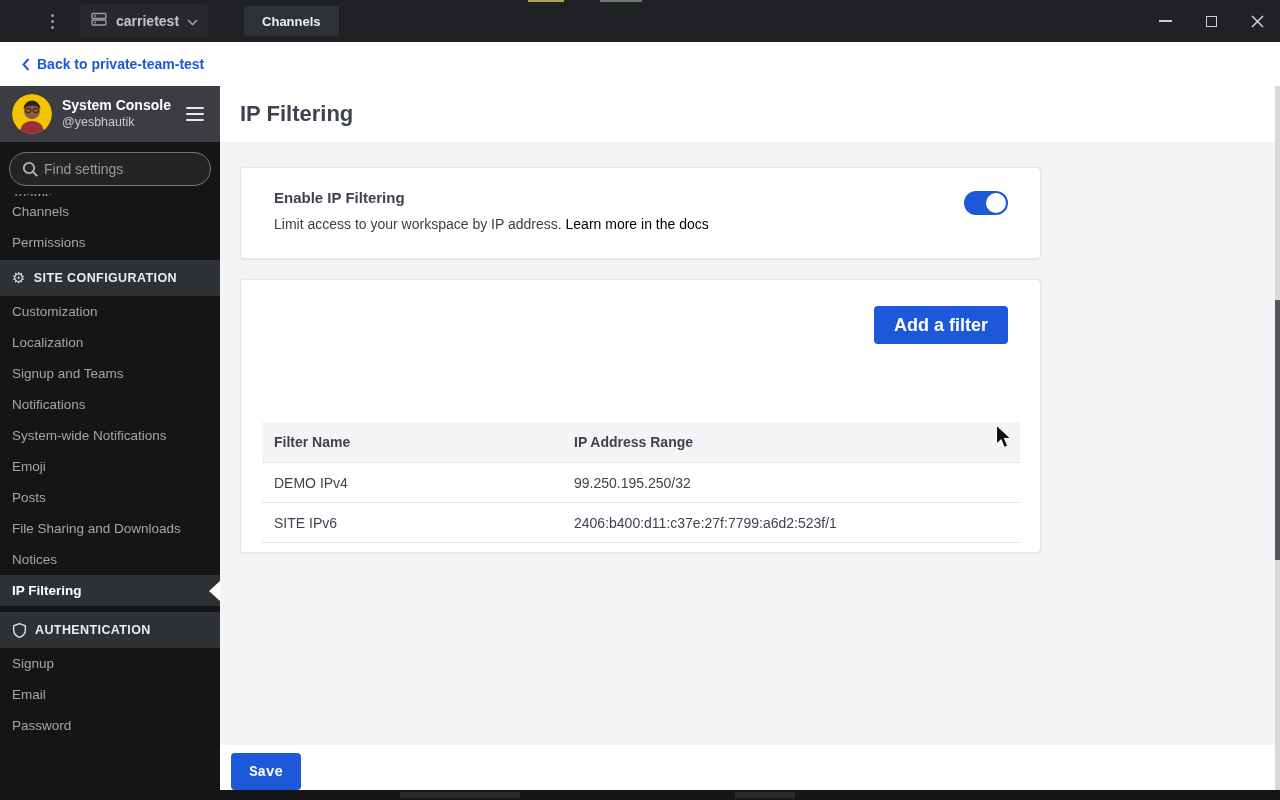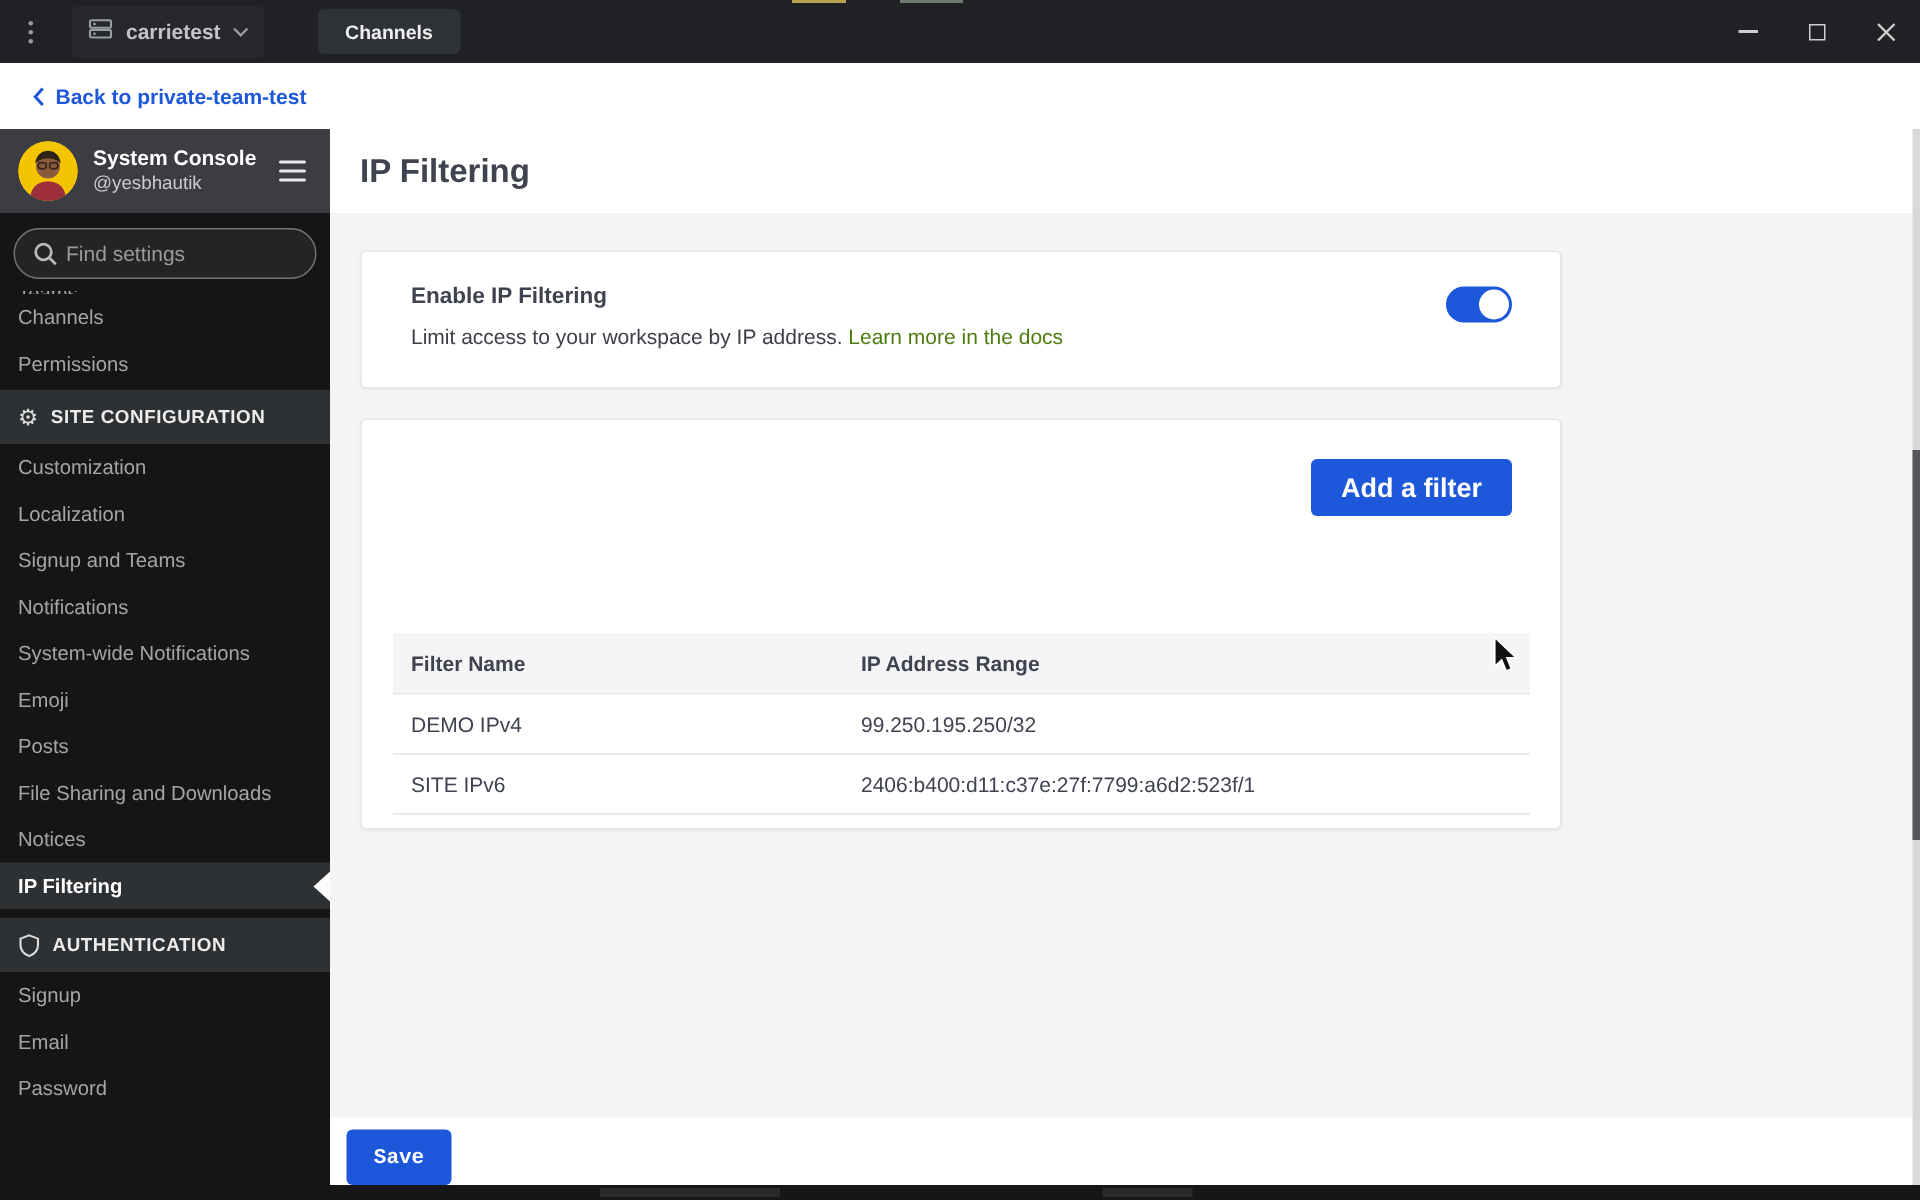--- a/index.html
+++ b/index.html
@@ -2,21 +2,21 @@
 <html><head>
 <meta charset="utf-8">
 <style>
   * { margin:0; padding:0; box-sizing:border-box; }
   html,body { background:#000; }
   .app {
     position:relative; width:1280px; height:800px; overflow:hidden;
     font-family:"Liberation Sans", sans-serif; background:#f4f4f6;
   }
   
-  .titlebar { position:absolute; top:0; left:0; right:0; height:42px; background:#1f2124; display:flex; align-items:center; z-index:6; }
+  .titlebar { position:absolute; top:0; left:0; right:0; height:42px; background:#1f2124; display:flex; align-items:center; z-index:6;padding-left:32px; }
   .sliver-a { position:absolute; top:0; left:528px; width:36px; height:2px; background:#b5a04b; z-index:7; }
   .sliver-b { position:absolute; top:0; left:600px; width:42px; height:2px; background:#6e7a6e; z-index:7; }
   .kebab { width:40px; display:flex; flex-direction:column; align-items:center; gap:3px; cursor:default; }
   .kebab i { width:3px; height:3px; border-radius:50%; background:#9a9da1; }
   .server-switcher { display:flex; align-items:center; gap:8px; padding:6px 10px; border-radius:4px; background:#26282c; margin-left:8px; }
   .server-switcher .name { color:#c2c4c8; font-size:14px; font-weight:700; }
   .tab { margin-left:36px; height:30px; background:#2e3136; border-radius:4px; display:flex; align-items:center; padding:0 18px; }
   .tab span { color:#f0f0f0; font-size:13px; font-weight:700; }
   .win-controls { margin-left:auto; display:flex; height:42px; }
   .win-btn { width:46px; height:42px; display:flex; align-items:center; justify-content:center; }
@@ -49,21 +49,21 @@
   .sb-item.active { position:relative; background:#2e3134; color:#ffffff; font-weight:700; height:31px; }
   .active-arrow { position:absolute; right:0; top:50%; margin-top:-10px; width:0; height:0; border-top:10px solid transparent; border-bottom:10px solid transparent; border-right:11px solid #fdfdfd; }
   
   .main { position:absolute; left:220px; top:86px; right:0; bottom:0; background:#f4f4f6; }
   .page-header { position:absolute; top:0; left:0; right:0; height:56px; background:#ffffff; display:flex; align-items:center; padding-left:20px; }
   .page-title { color:#3f4350; font-size:22px; font-weight:700; }
   .card { position:absolute; left:20px; width:801px; background:#ffffff; border:1px solid #e5e5e8; border-radius:4px; box-shadow:0 1px 2px rgba(0,0,0,.05);gap:16px; }
   .card-1 { top:81px; height:92px; display:flex; padding:21px 32px 0 33px; }
   .card-title { color:#3f4350; font-size:15px; font-weight:700; margin-bottom:8px; }
   .card-desc { color:#3d4049; font-size:14px; line-height:20px; }
-  .doc-link { color:#4d7c0f; cursor:pointer; }
+  .doc-link { color:#000000; cursor:pointer; }
   .toggle { margin-left:auto; margin-top:2px; width:44px; height:24px; border-radius:12px; background:#1c58d9; position:relative; cursor:pointer; flex:0 0 auto; }
   .toggle .knob { position:absolute; right:2px; top:2px; width:20px; height:20px; border-radius:50%; background:#ffffff; }
   .card-2 { top:193px; height:274px; }
   .card-2-head { padding:27px 170px 0 33px; }
   .note-label { font-weight:700; }
   .add-filter-btn { position:absolute; top:26px; right:32px; height:38px; padding:0 20px; background:#1c58d9; border:none; border-radius:4px; color:#ffffff; font-size:18px; font-weight:700; font-family:"Liberation Sans",sans-serif; cursor:pointer; }
   .filters-table { position:absolute; left:21px; right:20px; top:142px; }
   .t-row { display:flex; height:40px; align-items:center; font-size:14px; color:#3f4350; }
   .t-head { background:#f5f5f7; font-weight:700; }
   .t-body-row { border-top:1px solid #e4e4e7; cursor:default; }

